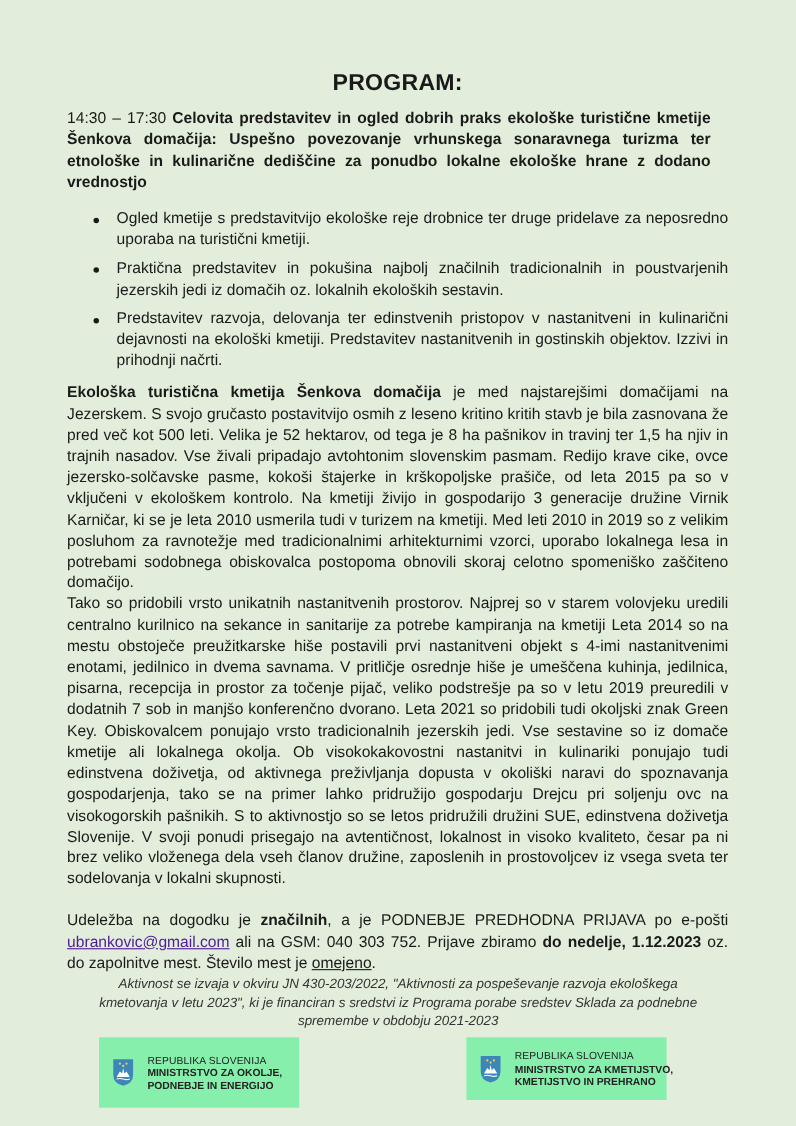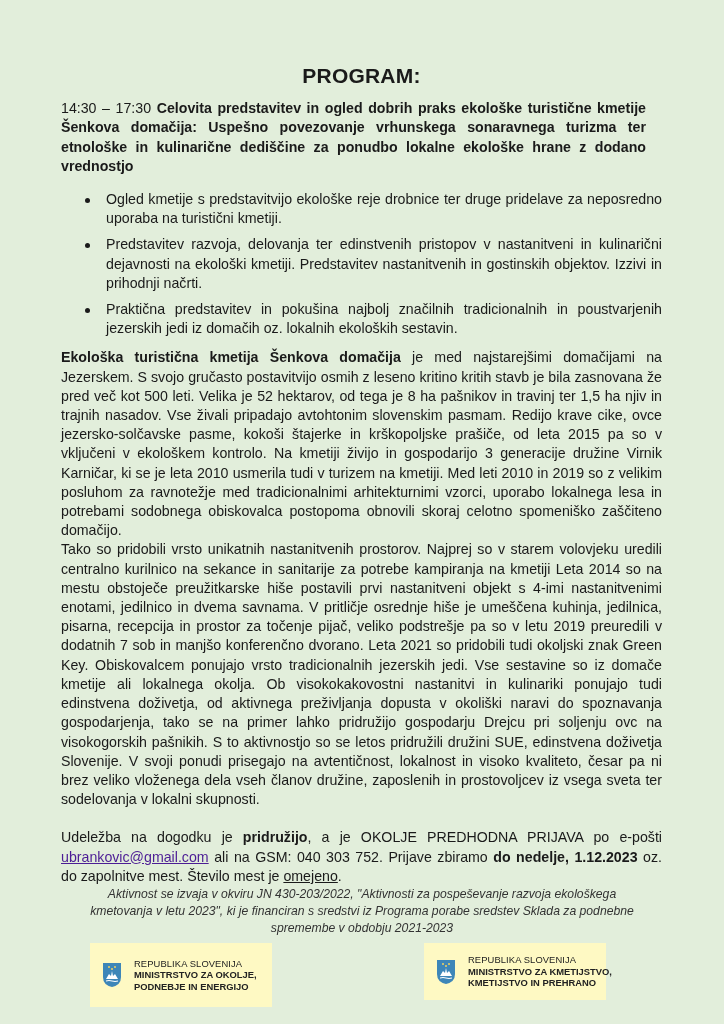--- a/index.html
+++ b/index.html
@@ -81,21 +81,21 @@
     top: 886px;
     width: 544px;
     text-align: center;
     font-style: italic;
     font-size: 12.2px;
     line-height: 17px;
     color: #333;
   }
   .logo {
     position: absolute;
-    background: #fef9c3;
+    background: #86efac;
     display: flex;
     align-items: center;
   }
   .logo.left { left: 90px; top: 943px; width: 182px; height: 64px; }
   .logo.right { left: 424px; top: 943px; width: 182px; height: 57px; }
   .logo .crest {
     width: 20px;
     height: 26px;
     margin-left: 12px;
     margin-right: 12px;
@@ -116,31 +116,31 @@
 <div class="page">
   <div class="title">PROGRAM:</div>
 
   <div class="intro">
     <span>14:30 – 17:30</span>
     <b>Celovita predstavitev in ogled dobrih praks ekološke turistične kmetije Šenkova domačija: Uspešno povezovanje vrhunskega sonaravnega turizma ter etnološke in kulinarične dediščine za ponudbo lokalne ekološke hrane z dodano vrednostjo</b>
   </div>
 
   <ul class="bullets">
     <li><span class="dot"></span><span>Ogled kmetije s predstavitvijo ekološke reje drobnice ter druge pridelave za neposredno uporaba na turistični kmetiji.</span></li>
+    <li><span class="dot"></span><span>Praktična predstavitev in pokušina najbolj značilnih tradicionalnih in poustvarjenih jezerskih jedi iz domačih oz. lokalnih ekoloških sestavin.</span></li>
     <li><span class="dot"></span><span>Predstavitev razvoja, delovanja ter edinstvenih pristopov v nastanitveni in kulinarični dejavnosti na ekološki kmetiji. Predstavitev nastanitvenih in gostinskih objektov. Izzivi in prihodnji načrti.</span></li>
-    <li><span class="dot"></span><span>Praktična predstavitev in pokušina najbolj značilnih tradicionalnih in poustvarjenih jezerskih jedi iz domačih oz. lokalnih ekoloških sestavin.</span></li>
   </ul>
 
   <div class="desc">
     <p class="last-line-left"><b>Ekološka turistična kmetija Šenkova domačija</b><span> je med najstarejšimi domačijami na Jezerskem. S svojo gručasto postavitvijo osmih z leseno kritino kritih stavb je bila zasnovana že pred več kot 500 leti. Velika je 52 hektarov, od tega je 8 ha pašnikov in travinj ter 1,5 ha njiv in trajnih nasadov. Vse živali pripadajo avtohtonim slovenskim pasmam. Redijo krave cike, ovce jezersko-solčavske pasme, kokoši štajerke in krškopoljske prašiče, od leta 2015 pa so v vključeni v ekološkem kontrolo. Na kmetiji živijo in gospodarijo 3 generacije družine Virnik Karničar, ki se je leta 2010 usmerila tudi v turizem na kmetiji. Med leti 2010 in 2019 so z velikim posluhom za ravnotežje med tradicionalnimi arhitekturnimi vzorci, uporabo lokalnega lesa in potrebami sodobnega obiskovalca postopoma obnovili skoraj celotno spomeniško zaščiteno domačijo.</span></p>
     <p class="last-line-left">Tako so pridobili vrsto unikatnih nastanitvenih prostorov. Najprej so v starem volovjeku uredili centralno kurilnico na sekance in sanitarije za potrebe kampiranja na kmetiji Leta 2014 so na mestu obstoječe preužitkarske hiše postavili prvi nastanitveni objekt s 4-imi nastanitvenimi enotami, jedilnico in dvema savnama. V pritličje osrednje hiše je umeščena kuhinja, jedilnica, pisarna, recepcija in prostor za točenje pijač, veliko podstrešje pa so v letu 2019 preuredili v dodatnih 7 sob in manjšo konferenčno dvorano.  Leta 2021 so pridobili tudi okoljski znak Green Key. Obiskovalcem ponujajo vrsto tradicionalnih jezerskih jedi. Vse sestavine so iz domače kmetije ali lokalnega okolja. Ob visokokakovostni nastanitvi in kulinariki ponujajo tudi edinstvena doživetja, od aktivnega preživljanja dopusta v okoliški naravi do spoznavanja gospodarjenja, tako se na primer lahko pridružijo gospodarju Drejcu pri soljenju ovc na visokogorskih pašnikih. S to aktivnostjo so se letos pridružili družini SUE, edinstvena doživetja Slovenije. V svoji ponudi prisegajo na avtentičnost, lokalnost in visoko kvaliteto, česar pa ni brez veliko vloženega dela vseh članov družine, zaposlenih in prostovoljcev iz vsega sveta ter sodelovanja v lokalni skupnosti.</p>
   </div>
 
   <div class="reg">
-    <span>Udeležba na dogodku je </span><b>pridružijo</b><span>, a je OKOLJE PREDHODNA PRIJAVA po e-pošti </span><a href="mailto:ubrankovic@gmail.com">ubrankovic@gmail.com</a><span> ali na GSM: 040 303 752. Prijave zbiramo </span><b>do nedelje, 1.12.2023</b><span> oz. do zapolnitve mest. Število mest je </span><span class="u">omejeno</span><span>.</span>
+    <span>Udeležba na dogodku je </span><b>značilnih</b><span>, a je PODNEBJE PREDHODNA PRIJAVA po e-pošti </span><a href="mailto:ubrankovic@gmail.com">ubrankovic@gmail.com</a><span> ali na GSM: 040 303 752. Prijave zbiramo </span><b>do nedelje, 1.12.2023</b><span> oz. do zapolnitve mest. Število mest je </span><span class="u">omejeno</span><span>.</span>
   </div>
 </div>
 
 <div class="funding">Aktivnost se izvaja v okviru JN 430-203/2022, "Aktivnosti za pospeševanje razvoja ekološkega kmetovanja v letu 2023", ki je financiran s sredstvi iz Programa porabe sredstev Sklada za podnebne spremembe v obdobju 2021-2023</div>
 
 <div class="logo left">
   <svg class="crest" viewBox="0 0 20 26">
     <path d="M1 1 H19 V15 Q19 23 10 25 Q1 23 1 15 Z" fill="#3d86b8"></path>
     <polygon points="4,17 7,12 9,14 10,9 11,14 13,12 16,17" fill="#ffffff"></polygon>
     <path d="M4 19 Q7 18 10 19 Q13 20 16 19" stroke="#ffffff" stroke-width="1" fill="none"></path>

